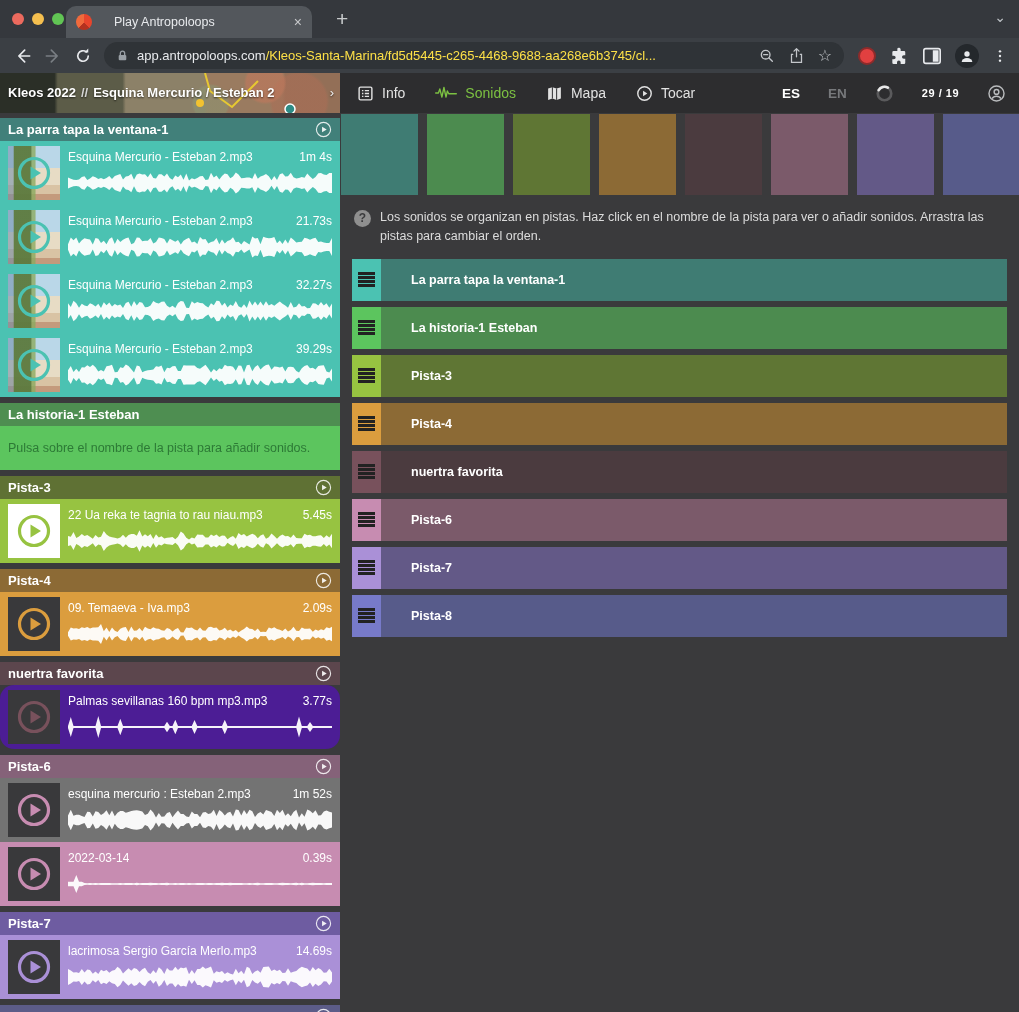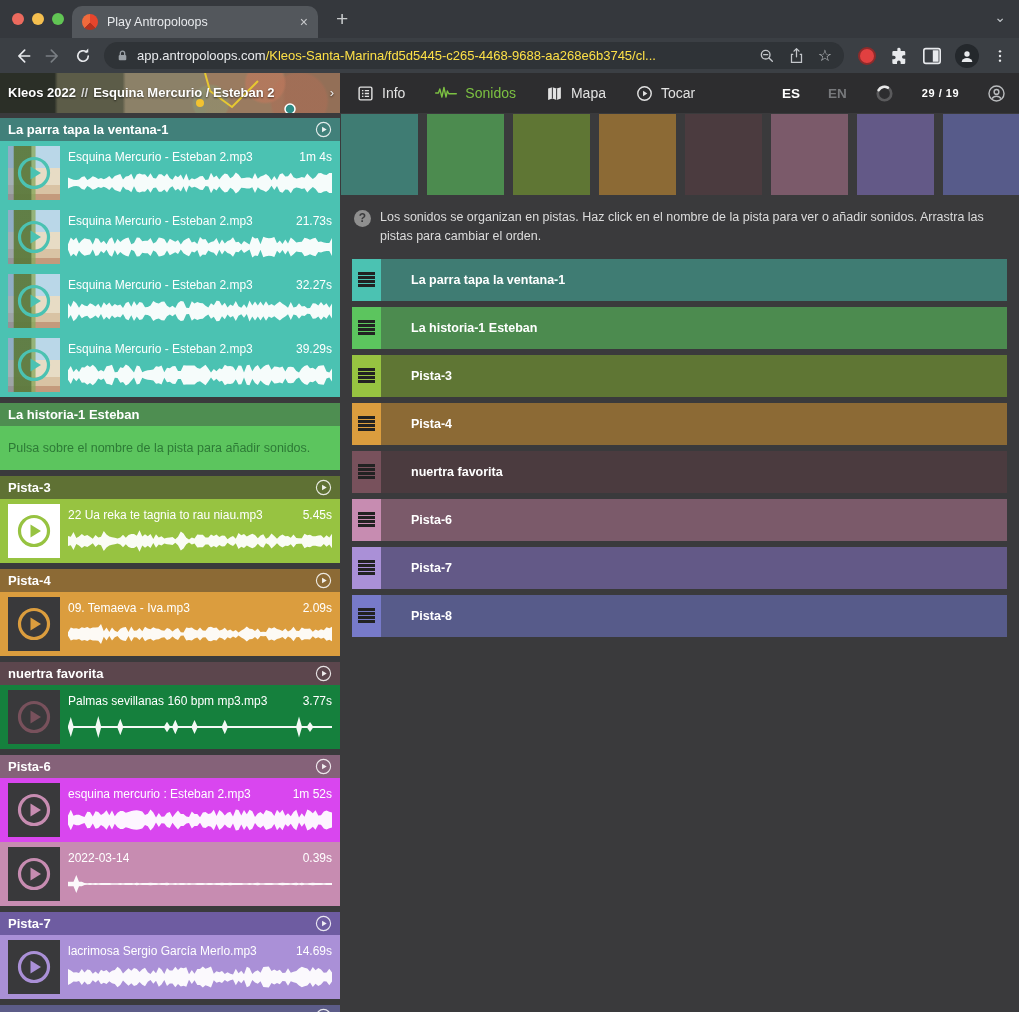--- a/index.html
+++ b/index.html
@@ -3,21 +3,21 @@
 <meta charset="utf-8">
 <style>
   html,body{margin:0;padding:0}
   body{width:1019px;height:1012px;background:#3A3A3C;font-family:"Liberation Sans",sans-serif;overflow:hidden;position:relative}
   svg{display:block}
 
   
   .tabstrip{height:38px;background:#35383D;position:relative}
   .lights{position:absolute;left:12px;top:13px;display:flex;gap:8px}
   .light{width:12px;height:12px;border-radius:50%}
-  .tab{position:absolute;left:72px;top:6px;width:246px;height:32px;background:#53575C;border-radius:10px 10px 0 0;display:flex;align-items:center;padding:0 10px;gap:9px;box-sizing:border-box}
+  .tab{position:absolute;left:66px;top:6px;width:246px;height:32px;background:#53575C;border-radius:10px 10px 0 0;display:flex;align-items:center;padding:0 10px;gap:22px;box-sizing:border-box}
   .favicon{width:16px;height:16px;border-radius:50%;background:conic-gradient(#e8452c 0 38%,#b3321f 38% 62%,#f06a3c 62% 100%);flex:none}
   .tab-title{color:#E8EAED;font-size:12.5px;flex:1;white-space:nowrap;overflow:hidden}
   .tab-close{color:#C8CACC;font-size:14px;cursor:default}
   .newtab{position:absolute;left:336px;top:5px;color:#C8CACC;font-size:21px;line-height:28px}
   .strip-chevron{position:absolute;right:13px;top:9px;color:#BDC1C6;font-size:14px}
   .toolbar{height:35px;background:#3B3F44;display:flex;align-items:center;padding:0 8px;box-sizing:border-box}
   .tbtn{width:30px;height:28px;display:flex;align-items:center;justify-content:center;flex:none}
   .omnibox{height:27px;width:740px;background:#2F3337;border-radius:14px;display:flex;align-items:center;padding:0 12px;margin-left:6px;box-sizing:border-box;gap:8px}
   .url{font-size:13px;color:#E8EAED;white-space:nowrap;overflow:hidden;flex:1}
   .url .path{color:#fde047}
@@ -360,21 +360,21 @@
   <div class="track">
     <div class="track-head" style="background: rgb(92, 70, 77);">
       <span class="track-name">nuertra favorita</span>
       <svg class="track-play" width="17" height="17" viewBox="0 0 24 24">
             <circle cx="12" cy="12" r="10" stroke="rgba(255,255,255,.85)" stroke-width="1.6" fill="none"></circle>
             <path d="M10 8 L16.5 12 L10 16 Z" fill="rgba(255,255,255,.9)"></path>
           </svg>
     </div>
 
     <div class="clips">
-  <div class="clip" style="background: #15803d;">
+  <div class="clip" style="background: #4c1d95; border-radius: 14px;">
     <div class="thumb thumb-dark">
       <svg class="ring" width="36" height="36" viewBox="0 0 36 36">
                 <circle cx="18" cy="18" r="14.5" stroke-width="3.2" fill="none" stroke="#78515C"></circle>
                 <path d="M14.5 11.5 L25 18 L14.5 24.5 Z" fill="#78515C"></path>
               </svg>
     </div>
     <div class="clip-top">
       <span class="clip-title">Palmas sevillanas 160 bpm mp3.mp3</span>
       <span class="clip-dur">3.77s</span>
     </div>
@@ -388,21 +388,21 @@
   <div class="track">
     <div class="track-head" style="background: rgb(133, 98, 121);">
       <span class="track-name">Pista-6</span>
       <svg class="track-play" width="17" height="17" viewBox="0 0 24 24">
             <circle cx="12" cy="12" r="10" stroke="rgba(255,255,255,.85)" stroke-width="1.6" fill="none"></circle>
             <path d="M10 8 L16.5 12 L10 16 Z" fill="rgba(255,255,255,.9)"></path>
           </svg>
     </div>
 
     <div class="clips">
-  <div class="clip" style="background: #d946ef;">
+  <div class="clip" style="background: #737373;">
     <div class="thumb thumb-dark">
       <svg class="ring" width="36" height="36" viewBox="0 0 36 36">
                 <circle cx="18" cy="18" r="14.5" stroke-width="3.2" fill="none" stroke="#C78CB1"></circle>
                 <path d="M14.5 11.5 L25 18 L14.5 24.5 Z" fill="#C78CB1"></path>
               </svg>
     </div>
     <div class="clip-top">
       <span class="clip-title">esquina mercurio : Esteban 2.mp3</span>
       <span class="clip-dur">1m 52s</span>
     </div>

